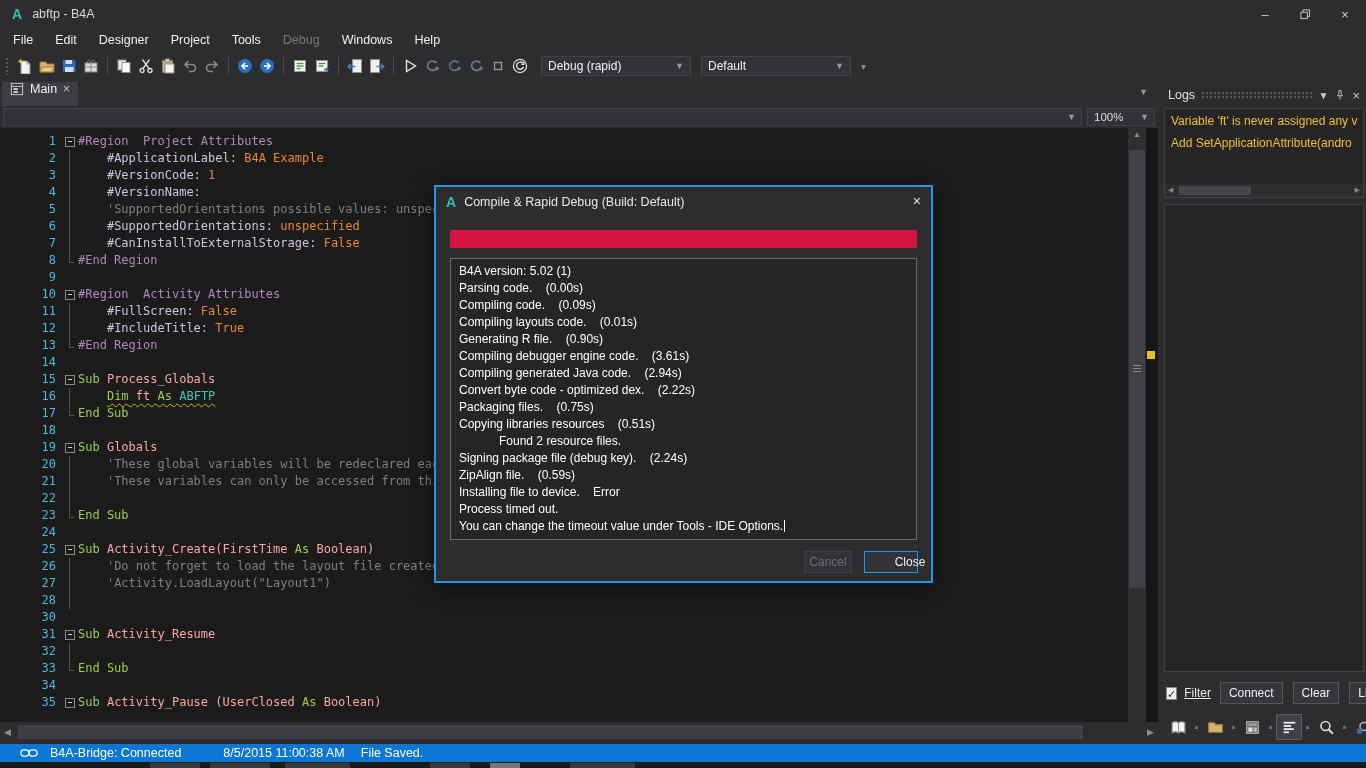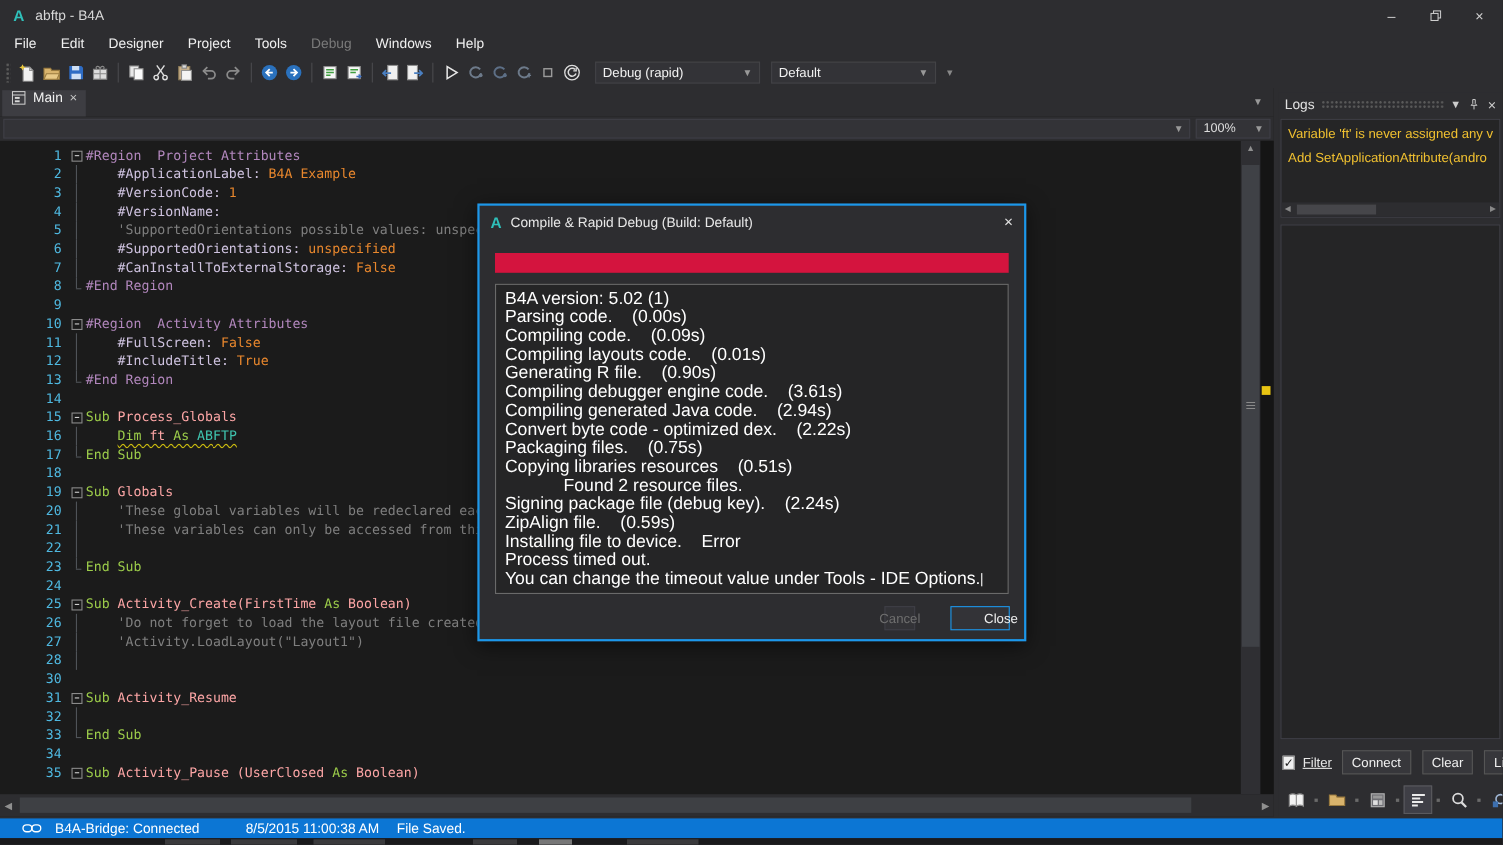--- a/index.html
+++ b/index.html
@@ -102,24 +102,24 @@
   .p-dot { width:3px; height:3px; background:#6a6a6a; margin:0 4px; flex:none; }
 
   
   #dialog { position:absolute; left:434px; top:185px; width:499px; height:398px; background:#2d2d30;
             border:2px solid #1c97ea; box-shadow:0 4px 18px rgba(0,0,0,.55); }
   #dlg-titlebar { position:absolute; left:0; top:0; right:0; height:30px; display:flex; align-items:center; padding:0 10px; }
   #dlg-title { color:#e8e8e8; font-size:12.5px; margin-left:8px; }
   #dlg-close { position:absolute; right:10px; top:6px; color:#e0e0e0; font-size:14px; }
   #dlg-progress { position:absolute; left:14px; right:14px; top:43px; height:18px; background:#d4143e; }
   #dlg-log { position:absolute; left:14px; right:14px; top:71px; height:282px; background:#252526; border:1px solid #6a6a6a;
-             padding:4px 8px; color:#ffffff; font-size:16px; line-height:17px; white-space:pre; overflow:hidden; }
+             padding:4px 8px; color:#ffffff; font-size:12px; line-height:17px; white-space:pre; overflow:hidden; }
   #dlg-log .dline:last-child::after { content:""; display:inline-block; width:1px; height:12px; background:#fff; margin-left:1px; vertical-align:-2px; }
   .dlg-btn { position:absolute; top:364px; height:22px; font-size:12px; display:flex; align-items:center; justify-content:center; }
-  #btn-cancel { left:368px; width:28px; background:#333337; border:1px solid #3f3f46; color:#6f6f6f; }
+  #btn-cancel { left:368px; width:48px; background:#333337; border:1px solid #3f3f46; color:#6f6f6f; }
   #btn-close  { left:428px; width:54px; background:#333337; border:1px solid #1c97ea; color:#f0f0f0;padding-left:38px; }
 
   
   #statusbar { position:absolute; left:0; top:744px; width:1366px; height:18px; background:#0c76d4;
                display:flex; align-items:center; color:#fff; font-size:12.5px; }
   #link-ic { margin:0 12px 0 20px; display:flex; }
   #sb-bridge { margin-right:42px; }
   #sb-time { margin-right:16px; }
   #bottomstrip { position:absolute; left:0; top:762px; width:1366px; height:6px; background:#1a1a1c; }
   .bs-seg { position:absolute; top:1px; height:5px; background:#3a3a3c; }

